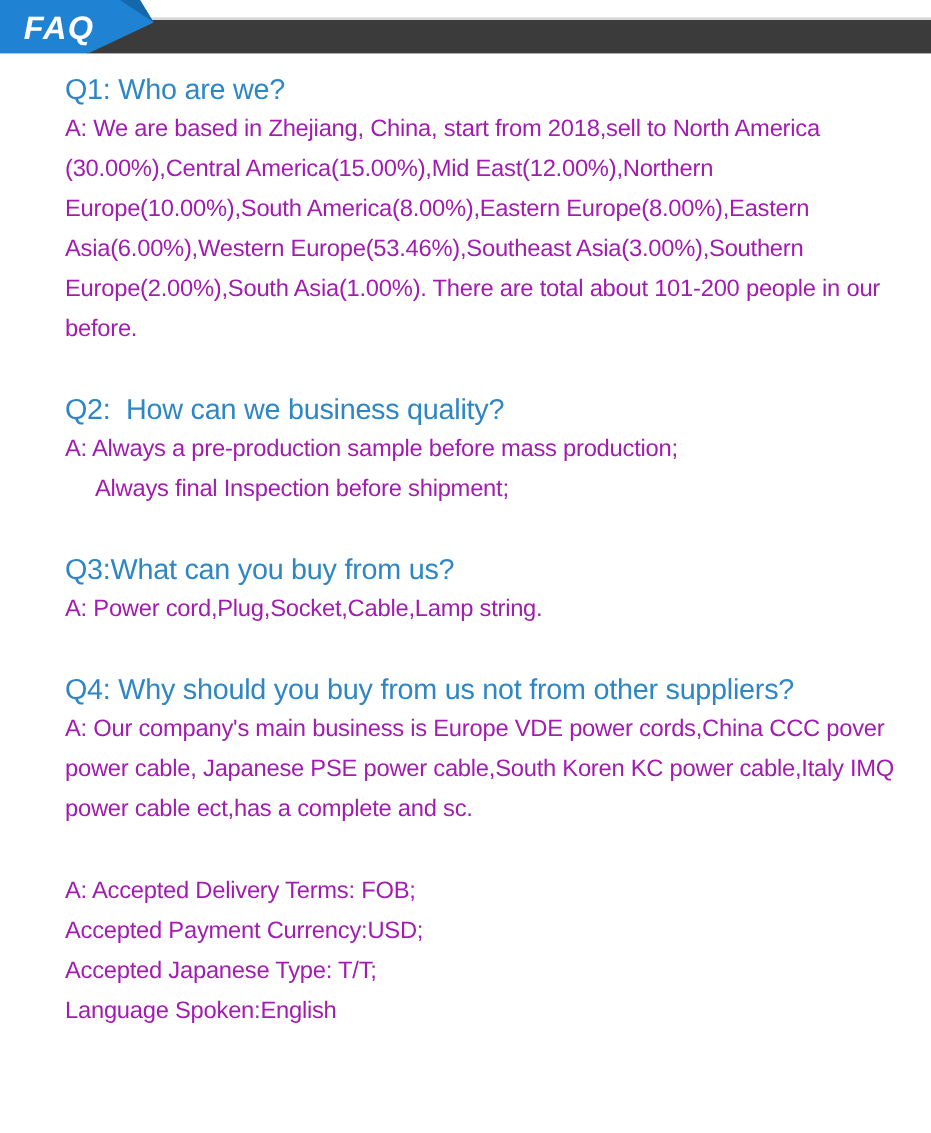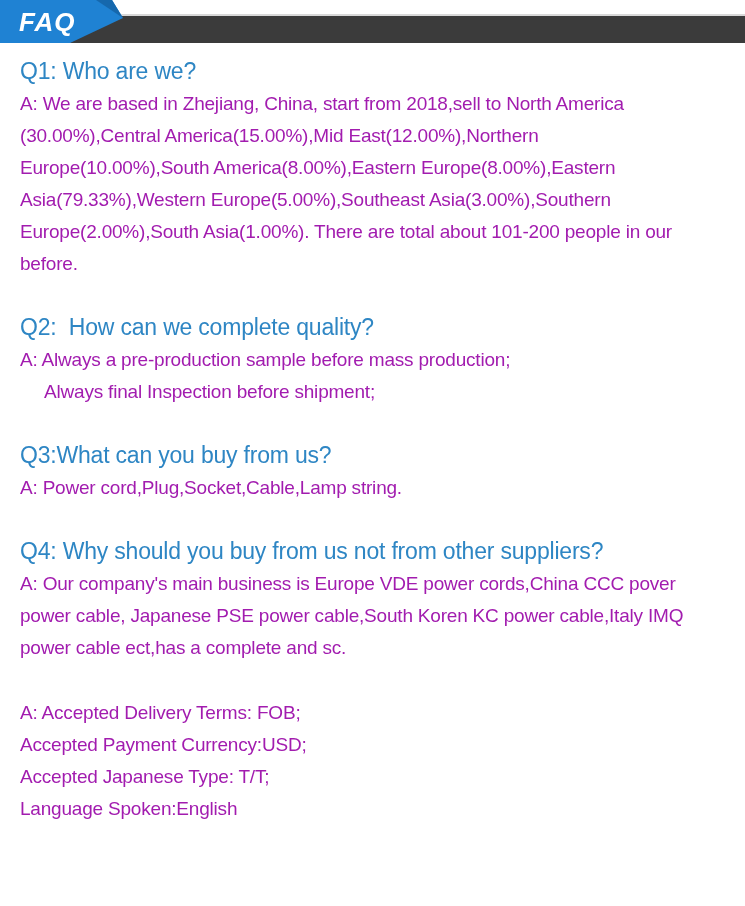--- a/index.html
+++ b/index.html
@@ -42,21 +42,21 @@
     top: 9px; left: 19px;
     color: #ffffff;
     font-size: 26px;
     font-weight: 700;
     font-style: italic;
     letter-spacing: 1px;
     line-height: 1;
   }
 
   
-  .content { padding: 23px 18px 0 20px; }
+  .content { padding: 23px 18px 0 20px; margin-left: 32px; }
   .faq-section { margin-bottom: 33px; }
   .faq-section:last-child { margin-bottom: 0; }
   .question {
     color: #2e86c4;
     font-size: 23px;
     font-weight: 400;
     line-height: 28px;
     margin-bottom: 3px;
     white-space: pre;
     letter-spacing: -0.2px;
@@ -82,27 +82,27 @@
     <div class="header-title">FAQ</div>
   </header>
 
   <main class="content">
 
     <section class="faq-section">
       <h2 class="question">Q1: Who are we?</h2>
       <p class="answer-line">A: We are based in Zhejiang, China, start from 2018,sell to North America</p>
       <p class="answer-line">(30.00%),Central America(15.00%),Mid East(12.00%),Northern</p>
       <p class="answer-line">Europe(10.00%),South America(8.00%),Eastern Europe(8.00%),Eastern</p>
-      <p class="answer-line">Asia(79.33%),Western Europe(5.00%),Southeast Asia(3.00%),Southern</p>
+      <p class="answer-line">Asia(6.00%),Western Europe(53.46%),Southeast Asia(3.00%),Southern</p>
       <p class="answer-line">Europe(2.00%),South Asia(1.00%). There are total about 101-200 people in our</p>
       <p class="answer-line">before.</p>
     </section>
 
     <section class="faq-section">
-      <h2 class="question">Q2:  How can we complete quality?</h2>
+      <h2 class="question">Q2:  How can we business quality?</h2>
       <p class="answer-line">A: Always a pre-production sample before mass production;</p>
       <p class="answer-line indent">Always final Inspection before shipment;</p>
     </section>
 
     <section class="faq-section">
       <h2 class="question">Q3:What can you buy from us?</h2>
       <p class="answer-line">A: Power cord,Plug,Socket,Cable,Lamp string.</p>
     </section>
 
     <section class="faq-section">

